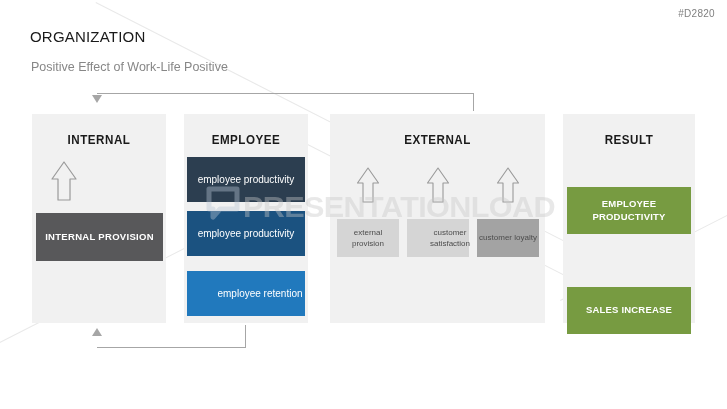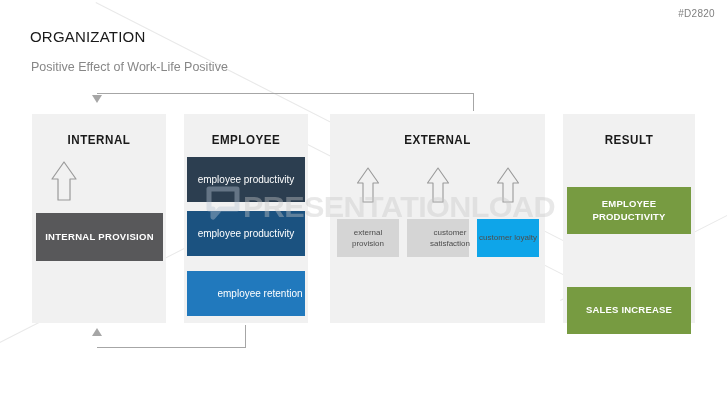--- a/index.html
+++ b/index.html
@@ -253,21 +253,21 @@
       <path d="M13 2 L23.5 17 L18 17 L18 36 L8 36 L8 17 L2.5 17 Z" fill="#f1f1f1" stroke="#9a9a9a" stroke-width="1.1" stroke-linejoin="round"></path>
     </svg>
   </span>
   <span class="up-arrow ext-arrow-2">
     <svg width="26" height="38" viewBox="0 0 26 38">
       <path d="M13 2 L23.5 17 L18 17 L18 36 L8 36 L8 17 L2.5 17 Z" fill="#f1f1f1" stroke="#9a9a9a" stroke-width="1.1" stroke-linejoin="round"></path>
     </svg>
   </span>
   <div class="ext-box" id="ext-box-0" style="background: rgb(213, 213, 213); text-align: center;">external provision</div>
   <div class="ext-box" id="ext-box-1" style="background: rgb(213, 213, 213);">customer satisfaction</div>
-  <div class="ext-box" id="ext-box-2" style="background: #0ea5e9;">customer loyalty</div>
+  <div class="ext-box" id="ext-box-2" style="background: #a3a3a3;">customer loyalty</div>
 
   <div class="panel" id="panel-result" style="background: rgb(241, 241, 241);">
     <div class="panel-title">RESULT</div>
   </div>
   <div class="res-box" id="res-box-0" style="background: rgb(119, 155, 65);">EMPLOYEE PRODUCTIVITY</div>
   <div class="res-box" id="res-box-1" style="background: rgb(119, 155, 65);">SALES INCREASE</div>
 
   <div id="watermark">
     <span>
       <svg width="34" height="34" viewBox="0 0 34 34">

